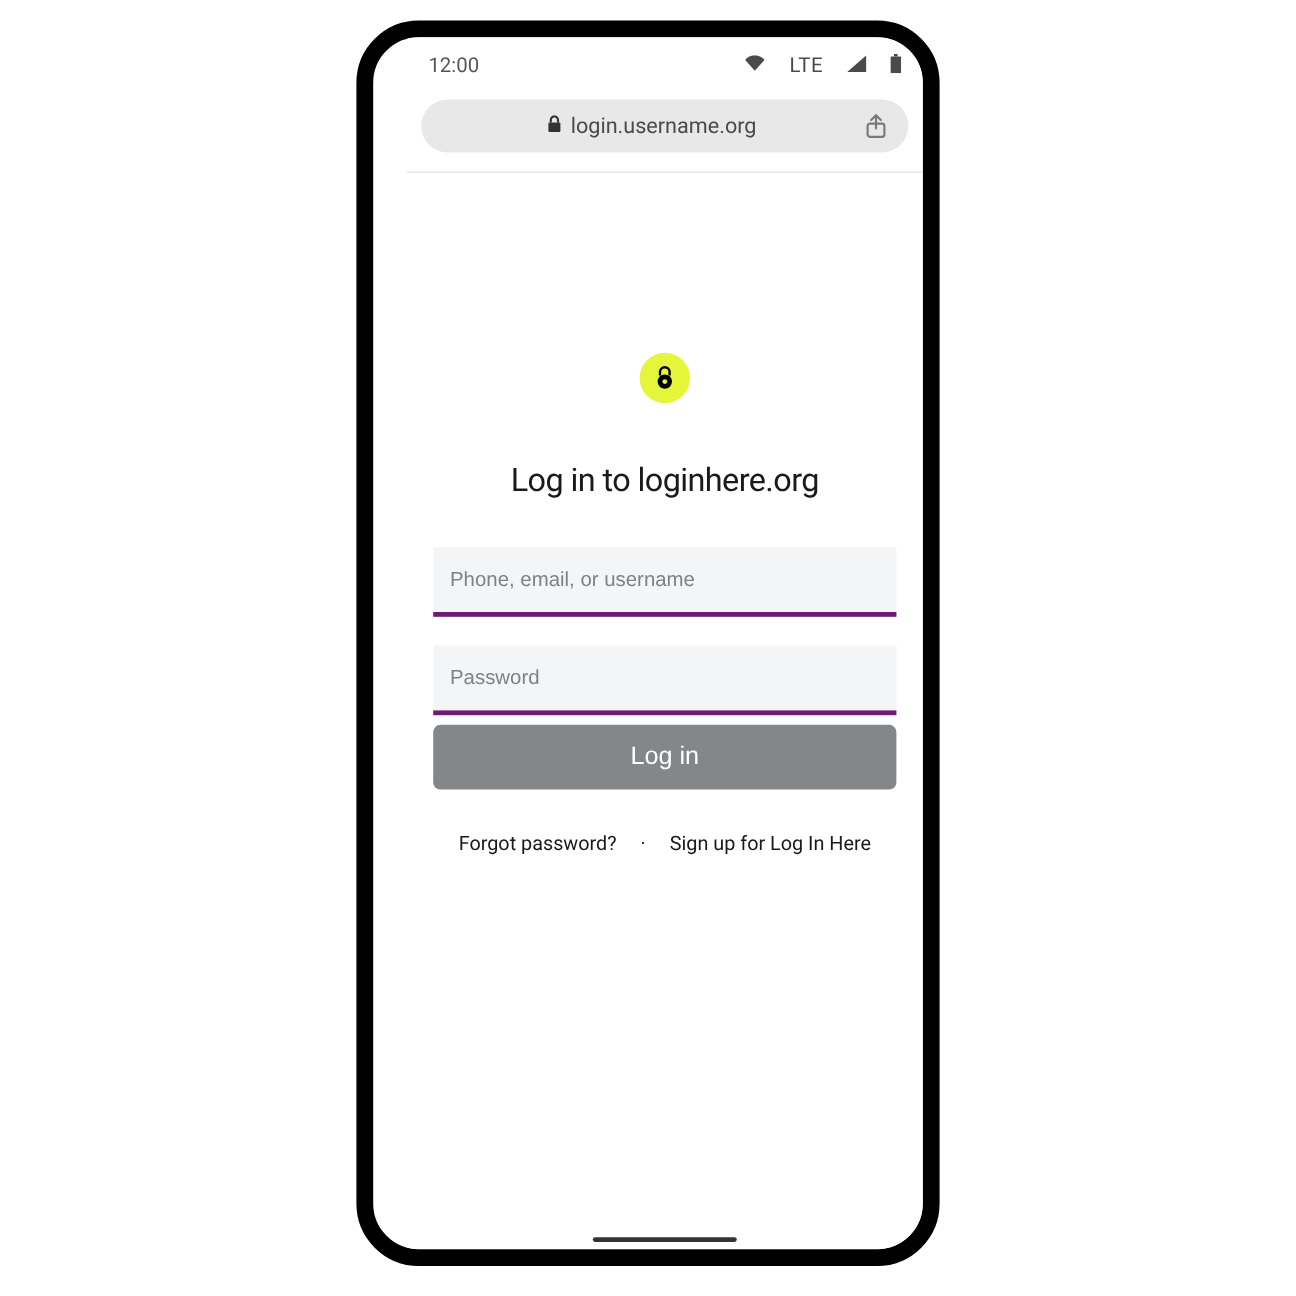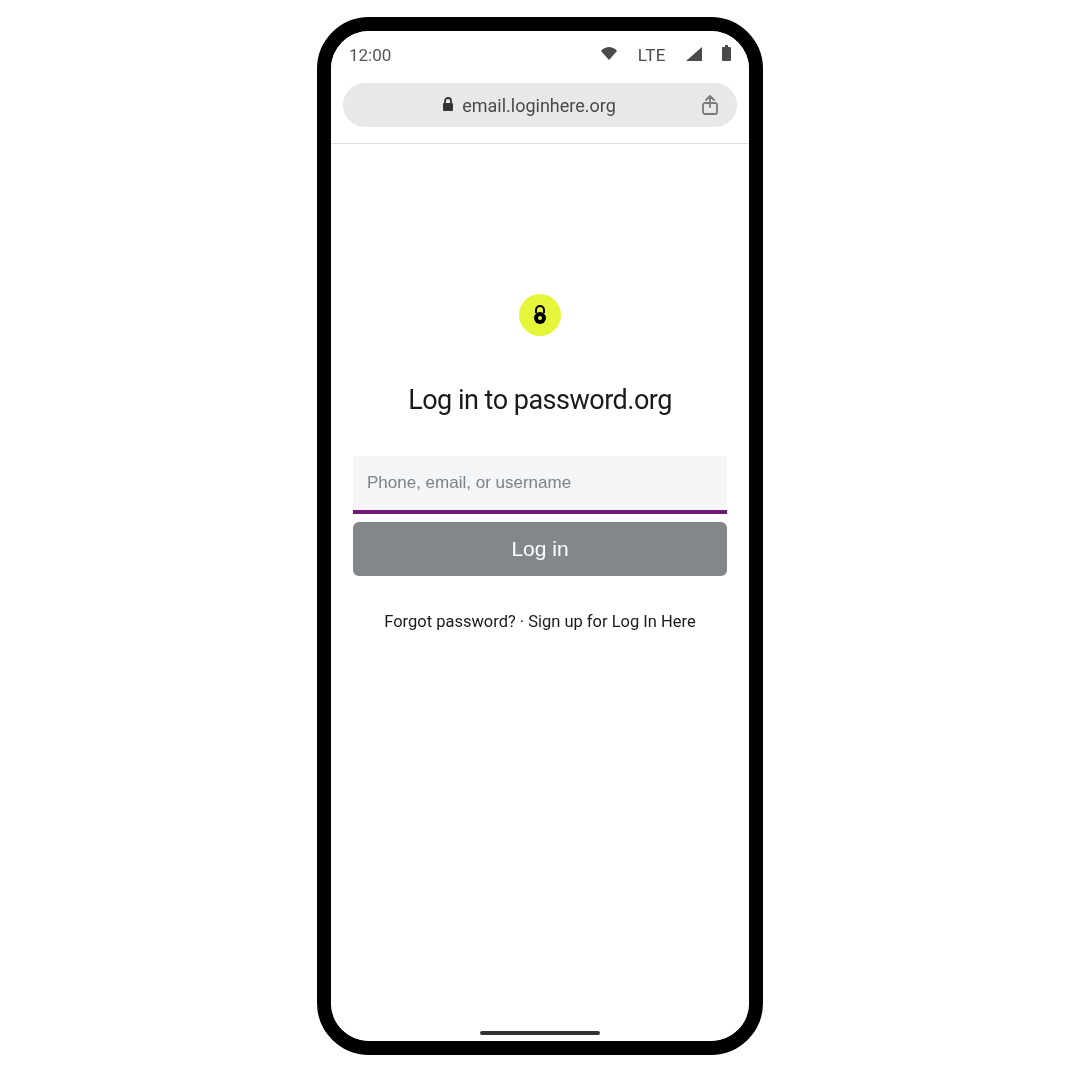--- a/index.html
+++ b/index.html
@@ -9,26 +9,27 @@
       background: #ffffff;
       font-family: -apple-system, BlinkMacSystemFont, "Segoe UI", Roboto, Helvetica, Arial, sans-serif;
       display: flex;
       flex-direction: column;
       align-items: center;
       position: relative;
     }
     .phone-frame {
       position: absolute;
       top: 17px;
-      width: 446px;
+      width: 486px;
       height: 1038px;
       border: 14px solid #000;
       border-radius: 52px;
       background: #fff;
       overflow: hidden;
+      padding-left: 28px;
     }
     .screen {
       width: 100%;
       height: 100%;
       background: #fff;
       position: relative;
       display: flex;
       flex-direction: column;
     }
     .status-bar {
@@ -132,21 +133,21 @@
       color: #fff;
       font-size: 21px;
       margin-top: 8px;
       cursor: pointer;
     }
     .links-row {
       margin-top: 36px;
       font-size: 16.5px;
       color: #1a1a1a;
       display: flex;
-      gap: 4px;
+      gap: 20px;
       align-items: center;
     }
     .links-row a { color: #1a1a1a; text-decoration: none; cursor: pointer; }
     .link-sep { color: #1a1a1a; }
     .nav-handle {
       position: absolute;
       bottom: 6px;
       left: 50%;
       transform: translateX(-50%);
       width: 120px;
@@ -186,21 +187,21 @@
     </div>
 
     <div class="address-bar">
       <div class="address-center">
         <span class="lock-mini">
           <svg width="12" height="14" viewBox="0 0 12 14">
               <rect x="1" y="6" width="10" height="8" rx="1" fill="#333"></rect>
               <path d="M3 6 V4 a3 3 0 0 1 6 0 V6" stroke="#333" stroke-width="1.8" fill="none"></path>
             </svg>
         </span>
-        <span class="url-text">email.loginhere.org</span>
+        <span class="url-text">login.username.org</span>
       </div>
       <span class="share-icon">
         <svg width="18" height="20" viewBox="0 0 18 20">
             <path d="M9 1 L9 12 M9 1 L5 5 M9 1 L13 5" stroke="#7a7a7a" stroke-width="1.8" fill="none" stroke-linecap="round"></path>
             <rect x="2" y="8" width="14" height="11" rx="2" stroke="#7a7a7a" stroke-width="1.8" fill="none"></rect>
           </svg>
       </span>
     </div>
 
     <div class="divider"></div>
@@ -210,24 +211,25 @@
       <div class="logo-circle">
         <span class="logo-inner">
           <svg width="16" height="20" viewBox="0 0 16 20">
             <path d="M4 8 V5 a4 4 0 0 1 8 0 V8" stroke="#000" stroke-width="2" fill="none"></path>
             <circle cx="8" cy="13" r="6" fill="#000"></circle>
             <circle cx="8" cy="13" r="2" fill="#e5f53a"></circle>
           </svg>
         </span>
       </div>
 
-      <h1 class="page-title">Log in to password.org</h1>
+      <h1 class="page-title">Log in to loginhere.org</h1>
 
       <input type="text" class="input-field" placeholder="Phone, email, or username" style="">
 
+      <input type="password" class="input-field second" placeholder="Password" style="">
 
       <button class="login-btn">Log in</button>
 
       <div class="links-row">
         <a>Forgot password?</a>
         <span class="link-sep">·</span>
         <a>Sign up for Log In Here</a>
       </div>
 
     </div>

